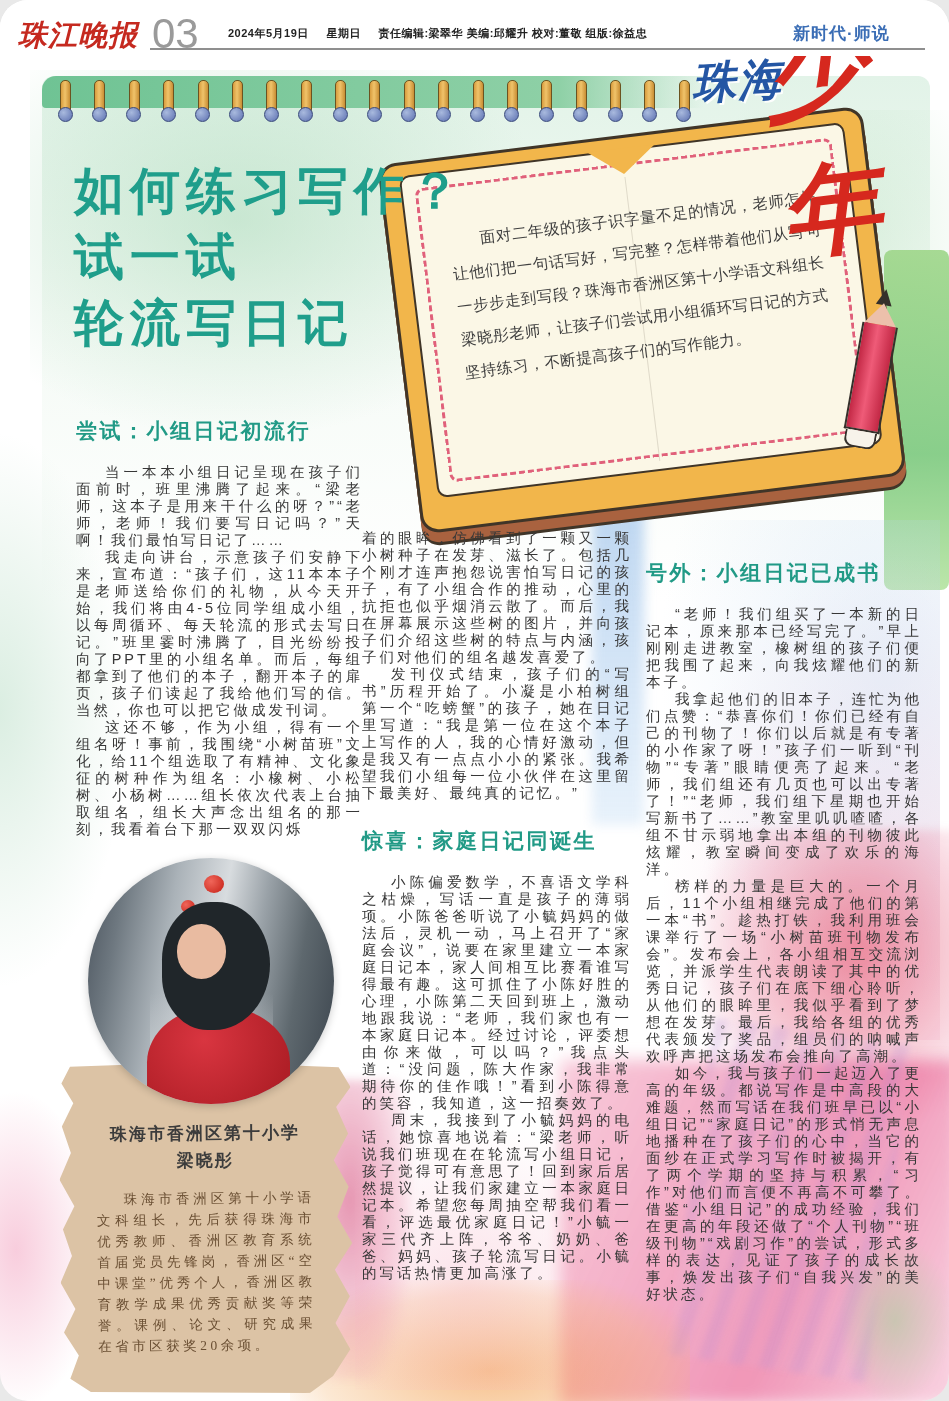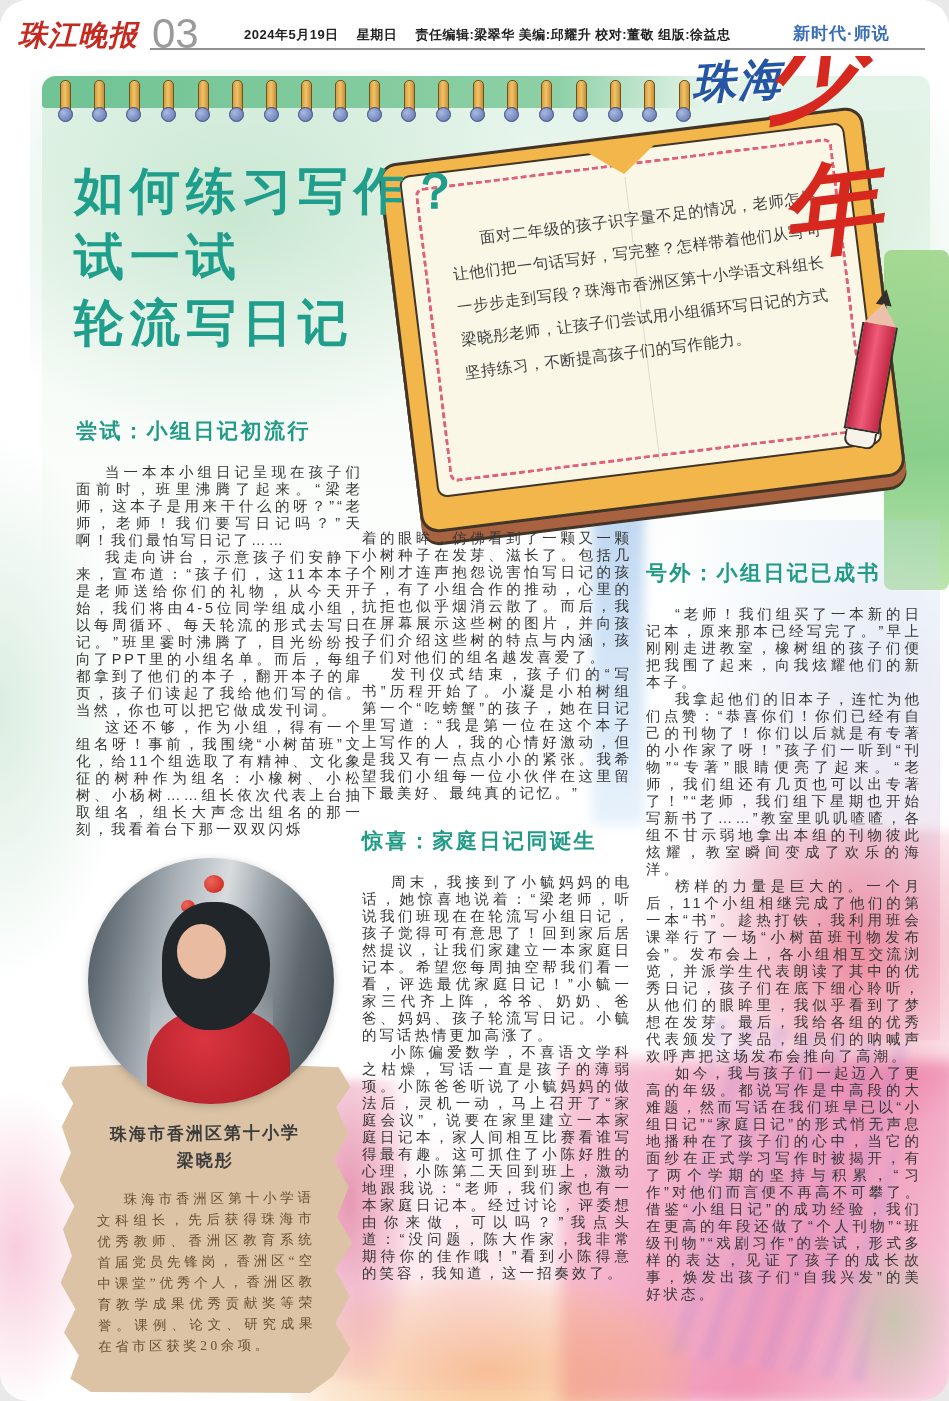--- a/index.html
+++ b/index.html
@@ -4,21 +4,21 @@
 <style>
   html,body{margin:0;padding:0;background:#e9e9e9;}
   .page{position:relative;width:949px;height:1401px;background:#ffffff;overflow:hidden;
         font-family:"Liberation Sans",sans-serif;border-radius:28px;}
 
   
   .header{position:absolute;left:0;top:0;width:949px;height:56px;background:#fff;z-index:10;}
   .masthead{position:absolute;left:18px;top:16px;font-family:"Liberation Serif",serif;
             font-style:italic;font-weight:bold;font-size:29px;color:#c5291f;letter-spacing:1px;}
   .pagenum{position:absolute;left:152px;top:10px;font-size:42px;color:#9a9a9a;font-weight:300;}
-  .hinfo{position:absolute;left:244px;top:26px;font-size:13px;color:#222;font-weight:600;letter-spacing:.5px;}
+  .hinfo{position:absolute;left:228px;top:26px;font-size:11px;color:#222;font-weight:600;letter-spacing:.5px;}
   .hinfo span{margin-right:14px;}
   .htag{position:absolute;left:793px;top:22px;font-size:17px;color:#3a6db5;font-weight:800;letter-spacing:1px;}
   .hrule{position:absolute;left:150px;top:48px;width:775px;height:2px;background:#8f8f8f;}
 
   
   .sheet{position:absolute;left:42px;top:76px;width:888px;height:1316px;z-index:1;
          background:linear-gradient(180deg,#e2f3e8,#f4faf5 18%,#ffffff 40%);border-radius:12px;}
   .spiral-strip{position:absolute;left:42px;top:76px;width:662px;height:32px;z-index:3;
          background:linear-gradient(90deg,#6fc394,#8ed0a6 78%,rgba(142,208,166,0));border-radius:14px 4px 4px 4px;}
   .spiral{position:absolute;left:60px;top:80px;width:630px;height:44px;z-index:4;
@@ -206,22 +206,22 @@
     <h2 class="sec-title">尝试：小组日记初流行</h2>
     <p>当一本本小组日记呈现在孩子们面前时，班里沸腾了起来。“梁老师，这本子是用来干什么的呀？”“老师，老师！我们要写日记吗？”天啊！我们最怕写日记了……</p>
     <p>我走向讲台，示意孩子们安静下来，宣布道：“孩子们，这11本本子是老师送给你们的礼物，从今天开始，我们将由4-5位同学组成小组，以每周循环、每天轮流的形式去写日记。”班里霎时沸腾了，目光纷纷投向了PPT里的小组名单。而后，每组都拿到了他们的本子，翻开本子的扉页，孩子们读起了我给他们写的信。当然，你也可以把它做成发刊词。</p>
     <p>这还不够，作为小组，得有一个组名呀！事前，我围绕“小树苗班”文化，给11个组选取了有精神、文化象征的树种作为组名：小橡树、小松树、小杨树……组长依次代表上台抽取组名，组长大声念出组名的那一刻，我看着台下那一双双闪烁</p>
   </div>
 
   <div class="col col2">
     <p class="cont">着的眼眸，仿佛看到了一颗又一颗小树种子在发芽、滋长了。包括几个刚才连声抱怨说害怕写日记的孩子，有了小组合作的推动，心里的抗拒也似乎烟消云散了。而后，我在屏幕展示这些树的图片，并向孩子们介绍这些树的特点与内涵，孩子们对他们的组名越发喜爱了。</p>
     <p>发刊仪式结束，孩子们的“写书”历程开始了。小凝是小柏树组第一个“吃螃蟹”的孩子，她在日记里写道：“我是第一位在这个本子上写作的人，我的心情好激动，但是我又有一点点小小的紧张。我希望我们小组每一位小伙伴在这里留下最美好、最纯真的记忆。”</p>
     <h2 class="sec-title mid">惊喜：家庭日记同诞生</h2>
+    <p>小陈偏爱数学，不喜语文学科之枯燥，写话一直是孩子的薄弱项。小陈爸爸听说了小毓妈妈的做法后，灵机一动，马上召开了“家庭会议”，说要在家里建立一本家庭日记本，家人间相互比赛看谁写得最有趣。这可抓住了小陈好胜的心理，小陈第二天回到班上，激动地跟我说：“老师，我们家也有一本家庭日记本。经过讨论，评委想由你来做，可以吗？”我点头道：“没问题，陈大作家，我非常期待你的佳作哦！”看到小陈得意的笑容，我知道，这一招奏效了。</p>
     <p>周末，我接到了小毓妈妈的电话，她惊喜地说着：“梁老师，听说我们班现在在轮流写小组日记，孩子觉得可有意思了！回到家后居然提议，让我们家建立一本家庭日记本。希望您每周抽空帮我们看一看，评选最优家庭日记！”小毓一家三代齐上阵，爷爷、奶奶、爸爸、妈妈、孩子轮流写日记。小毓的写话热情更加高涨了。</p>
-    <p>小陈偏爱数学，不喜语文学科之枯燥，写话一直是孩子的薄弱项。小陈爸爸听说了小毓妈妈的做法后，灵机一动，马上召开了“家庭会议”，说要在家里建立一本家庭日记本，家人间相互比赛看谁写得最有趣。这可抓住了小陈好胜的心理，小陈第二天回到班上，激动地跟我说：“老师，我们家也有一本家庭日记本。经过讨论，评委想由你来做，可以吗？”我点头道：“没问题，陈大作家，我非常期待你的佳作哦！”看到小陈得意的笑容，我知道，这一招奏效了。</p>
   </div>
 
   <div class="col col3">
     <h2 class="sec-title">号外：小组日记已成书</h2>
     <p>“老师！我们组买了一本新的日记本，原来那本已经写完了。”早上刚刚走进教室，橡树组的孩子们便把我围了起来，向我炫耀他们的新本子。</p>
     <p>我拿起他们的旧本子，连忙为他们点赞：“恭喜你们！你们已经有自己的刊物了！你们以后就是有专著的小作家了呀！”孩子们一听到“刊物”“专著”眼睛便亮了起来。“老师，我们组还有几页也可以出专著了！”“老师，我们组下星期也开始写新书了……”教室里叽叽喳喳，各组不甘示弱地拿出本组的刊物彼此炫耀，教室瞬间变成了欢乐的海洋。</p>
     <p>榜样的力量是巨大的。一个月后，11个小组相继完成了他们的第一本“书”。趁热打铁，我利用班会课举行了一场“小树苗班刊物发布会”。发布会上，各小组相互交流浏览，并派学生代表朗读了其中的优秀日记，孩子们在底下细心聆听，从他们的眼眸里，我似乎看到了梦想在发芽。最后，我给各组的优秀代表颁发了奖品，组员们的呐喊声欢呼声把这场发布会推向了高潮。</p>
     <p>如今，我与孩子们一起迈入了更高的年级。都说写作是中高段的大难题，然而写话在我们班早已以“小组日记”“家庭日记”的形式悄无声息地播种在了孩子们的心中，当它的面纱在正式学习写作时被揭开，有了两个学期的坚持与积累，“习作”对他们而言便不再高不可攀了。借鉴“小组日记”的成功经验，我们在更高的年段还做了“个人刊物”“班级刊物”“戏剧习作”的尝试，形式多样的表达，见证了孩子的成长故事，焕发出孩子们“自我兴发”的美好状态。</p>
   </div>
 

